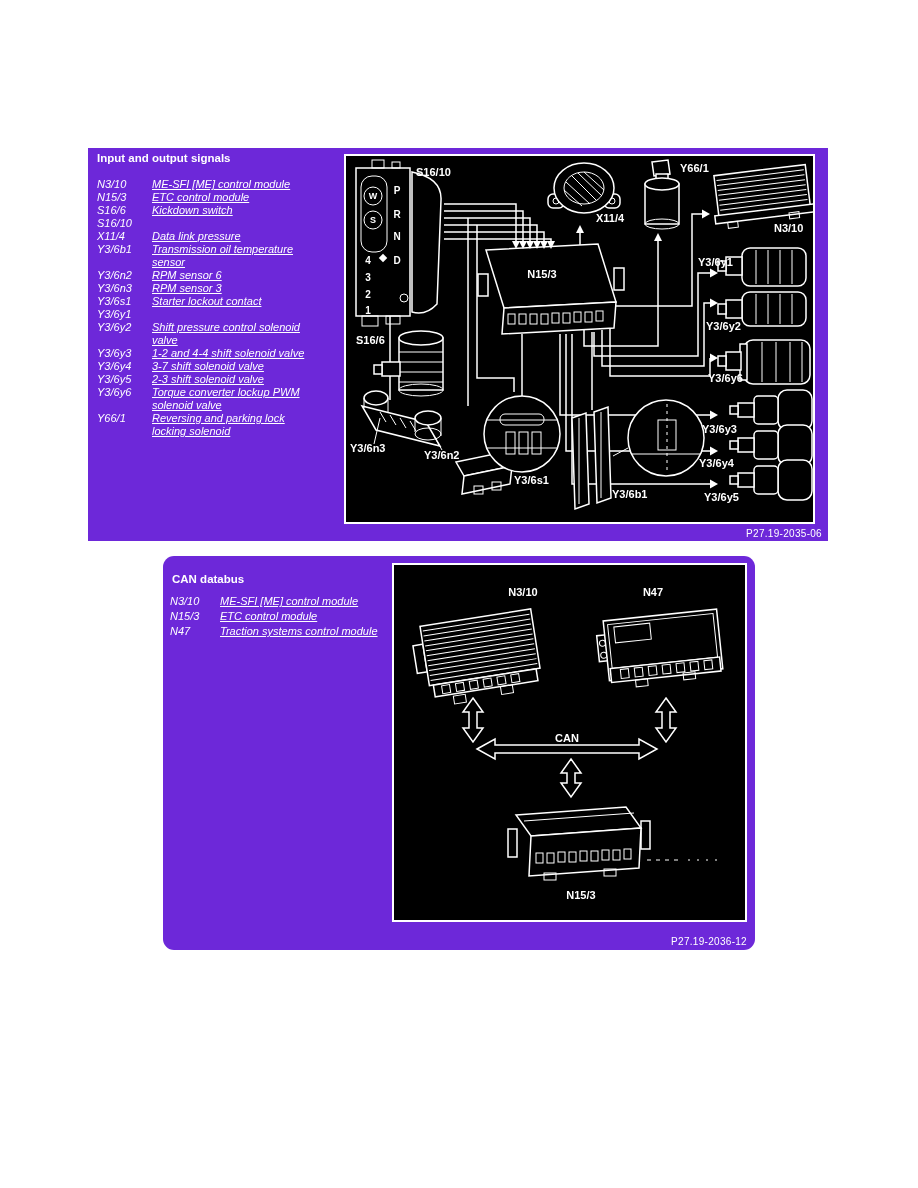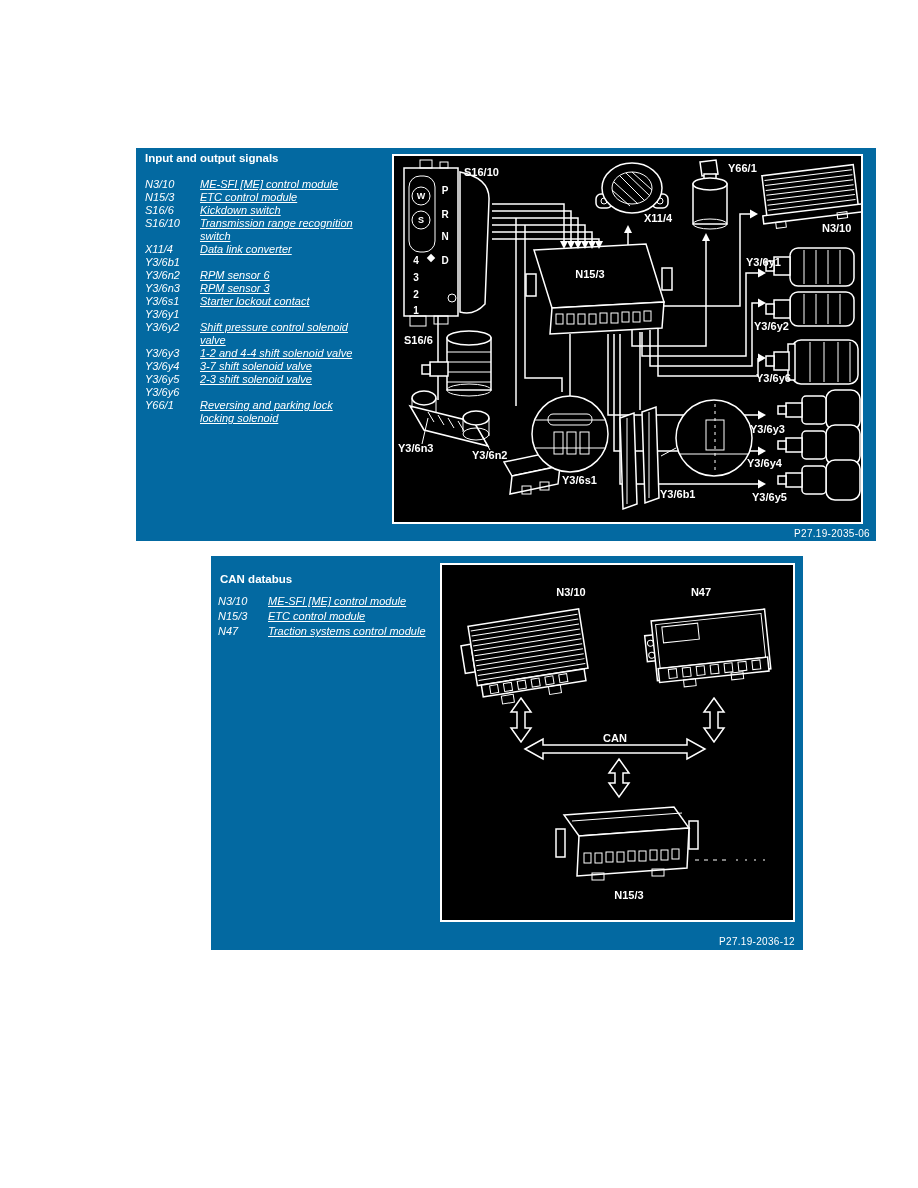--- a/index.html
+++ b/index.html
@@ -1,18 +1,18 @@
 <!DOCTYPE html>
 <html><head>
 <meta charset="utf-8">
 <style>
   html,body{margin:0;padding:0;background:#fff;}
   .page{position:relative;width:918px;height:1188px;background:#fff;overflow:hidden;
         font-family:"Liberation Sans",sans-serif;}
-  .panel{position:absolute;background:#0369a1;color:#fff;margin-left:48px;}
+  .panel{position:absolute;background:#6d28d9;color:#fff;}
   .panel-title{position:absolute;left:9px;top:4px;font-size:11.5px;font-weight:bold;
                color:#fff;white-space:nowrap;}
   .legend{position:absolute;left:9px;}
   .legend-row{display:flex;align-items:flex-start;font-style:italic;font-size:11px;
               line-height:13px;color:#fff;}
   .legend-row .code{flex:0 0 55px;}
   .legend-row .desc{width:168px;text-decoration:underline;}
   .p2 .legend-row{line-height:15px;}
   .p2 .legend-row .code{flex:0 0 50px;}
   .p2 .legend-row .desc{width:210px;}
@@ -42,28 +42,28 @@
       <div class="legend-row">
           <span class="code">N15/3</span>
           <span class="desc">ETC control module</span>
         </div>
       <div class="legend-row">
           <span class="code">S16/6</span>
           <span class="desc">Kickdown switch</span>
         </div>
       <div class="legend-row">
           <span class="code">S16/10</span>
-          <span class="desc">Transmission range recognition switch</span>
         </div>
       <div class="legend-row">
           <span class="code">X11/4</span>
-          <span class="desc">Data link converter</span>
+          <span class="desc">Data link pressure</span>
         </div>
       <div class="legend-row">
           <span class="code">Y3/6b1</span>
+          <span class="desc">Transmission oil temperature sensor</span>
         </div>
       <div class="legend-row">
           <span class="code">Y3/6n2</span>
           <span class="desc">RPM sensor 6</span>
         </div>
       <div class="legend-row">
           <span class="code">Y3/6n3</span>
           <span class="desc">RPM sensor 3</span>
         </div>
       <div class="legend-row">
@@ -84,20 +84,21 @@
       <div class="legend-row">
           <span class="code">Y3/6y4</span>
           <span class="desc">3-7 shift solenoid valve</span>
         </div>
       <div class="legend-row">
           <span class="code">Y3/6y5</span>
           <span class="desc">2-3 shift solenoid valve</span>
         </div>
       <div class="legend-row">
           <span class="code">Y3/6y6</span>
+          <span class="desc">Torque converter lockup PWM solenoid valve</span>
         </div>
       <div class="legend-row">
           <span class="code">Y66/1</span>
           <span class="desc">Reversing and parking lock locking solenoid</span>
         </div>
     </div>
 
     <div class="diagram-box" style="left:256px;top:6px;width:471px;height:370px;">
       <svg width="467" height="366" viewBox="0 0 467 366">
 
@@ -313,21 +314,21 @@
           <text class="dlbl" x="78" y="303">Y3/6n2</text>
           <text class="dlbl" x="168" y="328">Y3/6s1</text>
           <text class="dlbl" x="266" y="342">Y3/6b1</text>
         </g>
       </svg>
     </div>
 
     <div class="refnum" style="right:6px;bottom:2px;">P27.19-2035-06</div>
   </section>
 
-  <section class="panel p2" style="left:163px;top:556px;width:592px;height:394px;">
+  <section class="panel p2" style="left:163px;top:556px;width:592px;height:394px;border-radius:11px;">
     <h2 class="panel-title" style="top:7px;">CAN databus</h2>
 
     <div class="legend" style="left:7px;top:38px;">
       <div class="legend-row">
           <span class="code">N3/10</span>
           <span class="desc">ME-SFI [ME] control module</span>
         </div>
       <div class="legend-row">
           <span class="code">N15/3</span>
           <span class="desc">ETC control module</span>

